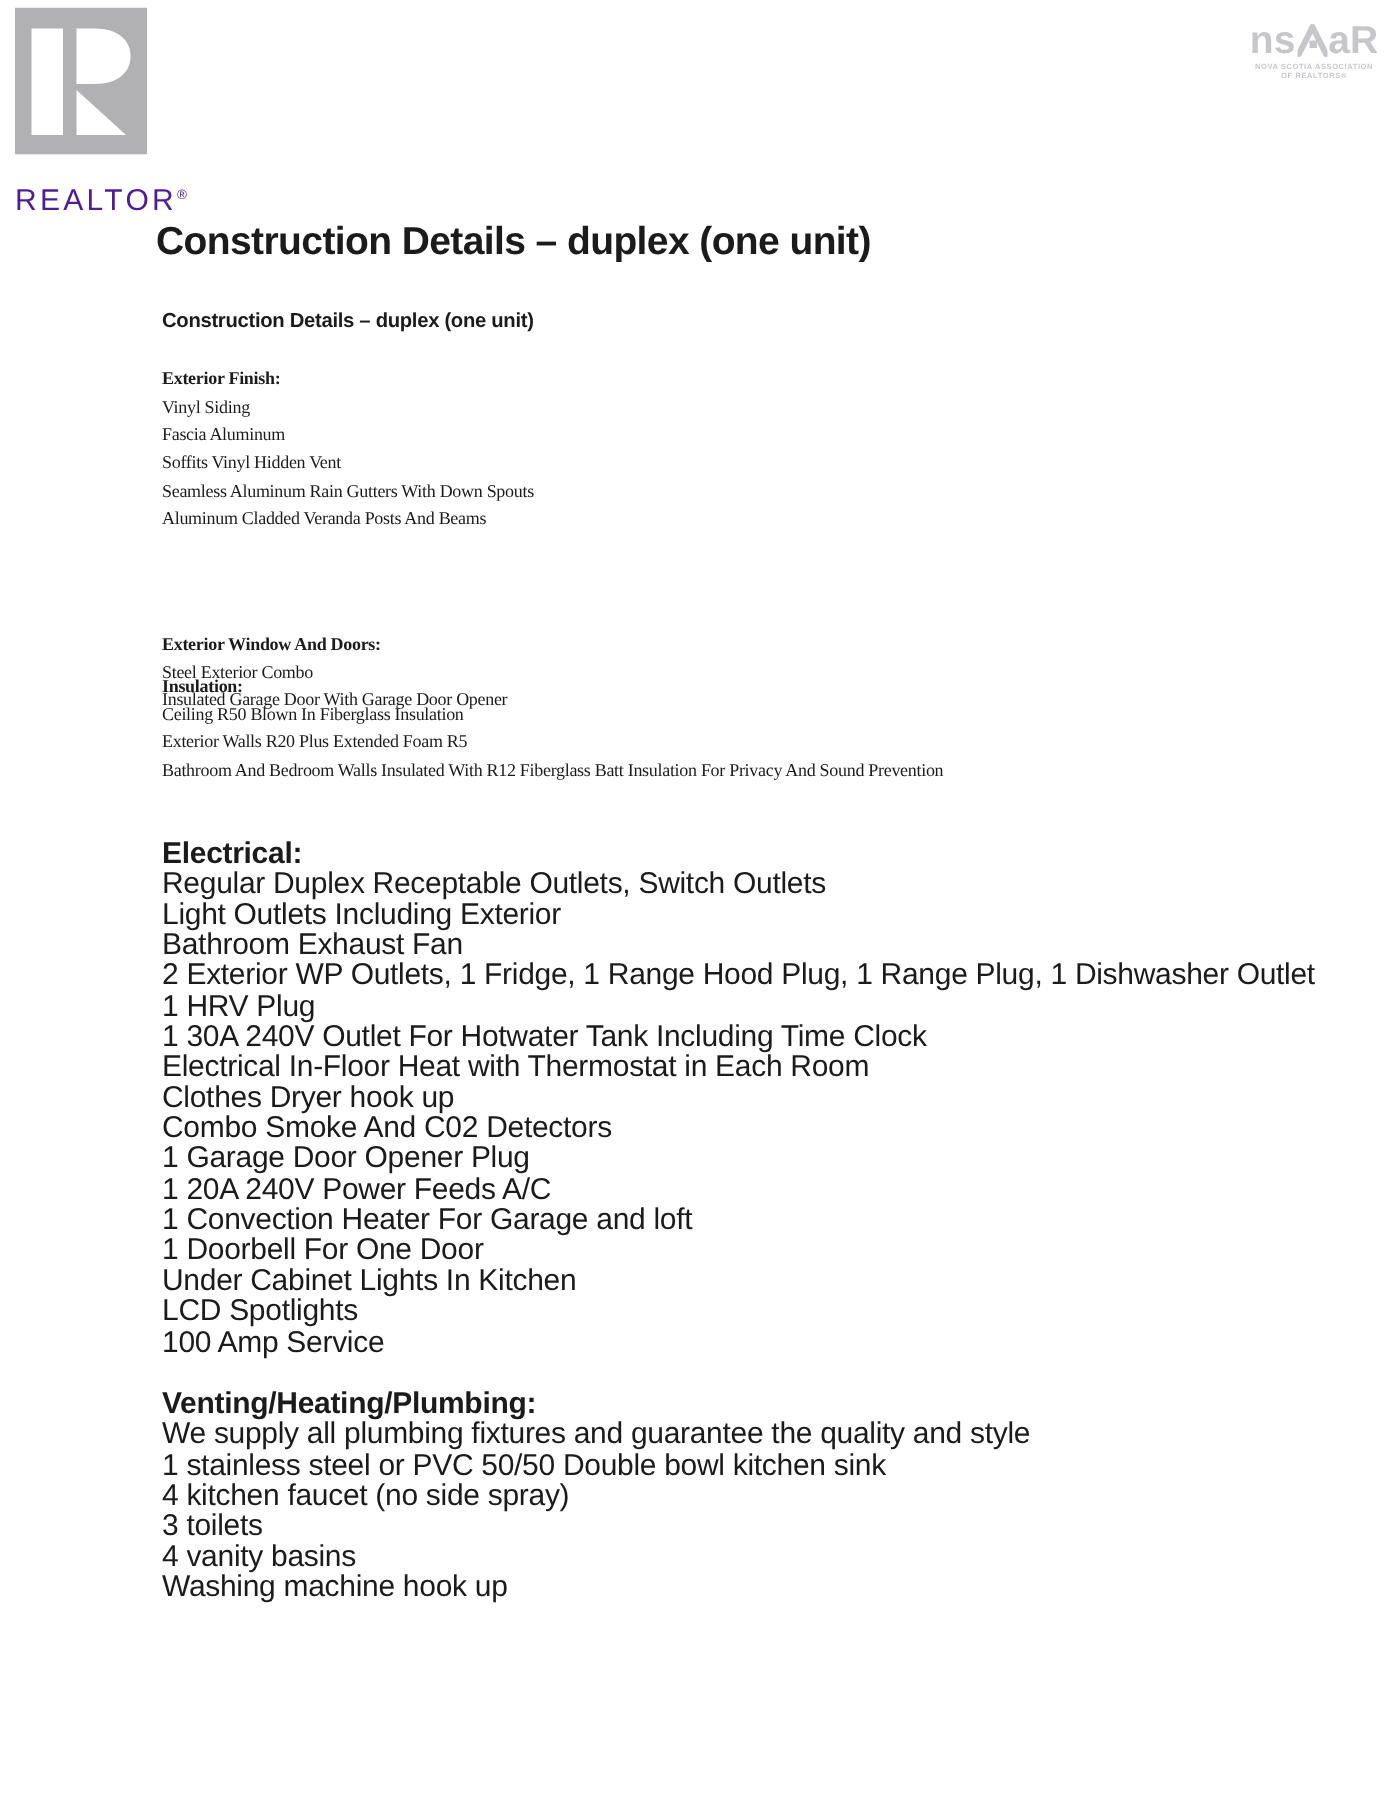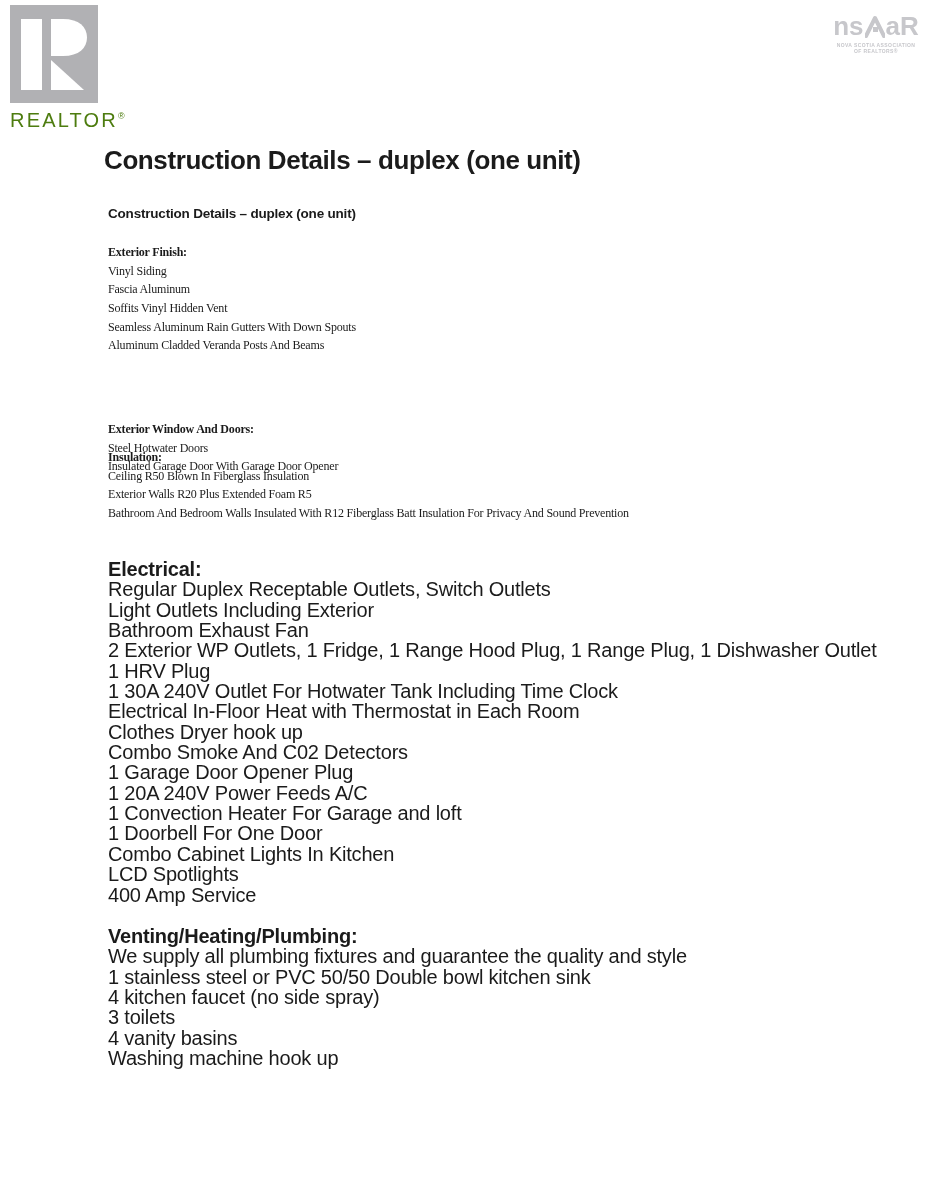--- a/index.html
+++ b/index.html
@@ -11,24 +11,24 @@
     background: #ffffff;
     overflow: hidden;
     font-family: "Liberation Sans", sans-serif;
     color: #1b1b1b;
     letter-spacing: -0.2px;
   }
 
   
   .realtor-logo { position: absolute; left: 10px; top: 5px; width: 100px; }
   .realtor-label {
-    margin-top: 2px;
+    margin-top: 15px;
     font-size: 20px;
     letter-spacing: 2.2px;
-    color: #4d7c0f;
+    color: #4c1d95;
     white-space: nowrap;
   }
   .realtor-label sup { font-size: 9px; letter-spacing: 0; }
 
   
   .nsar-logo { position: absolute; left: 829px; top: 12px; width: 94px; text-align: center; }
   .nsar-word {
     display: flex; align-items: flex-end; justify-content: center;
     font-size: 26px; line-height: 28px; font-weight: bold;
     color: #c7c7cb; letter-spacing: 0;
@@ -92,21 +92,21 @@
       <div class="section sec-small" style="top: 243px;">
         <div class="sec-heading">Exterior Finish:</div>
         <div class="sec-line">Vinyl Siding</div>
         <div class="sec-line">Fascia Aluminum</div>
         <div class="sec-line">Soffits Vinyl Hidden Vent</div>
         <div class="sec-line">Seamless Aluminum Rain Gutters With Down Spouts</div>
         <div class="sec-line">Aluminum Cladded Veranda Posts And Beams</div>
       </div>
       <div class="section sec-small" style="top: 373px; margin-top: 47px;">
         <div class="sec-heading">Exterior Window And Doors:</div>
-        <div class="sec-line">Steel Hotwater Doors</div>
+        <div class="sec-line">Steel Exterior Combo</div>
         <div class="sec-line">Insulated Garage Door With Garage Door Opener</div>
       </div>
       <div class="section sec-small" style="top: 448px;">
         <div class="sec-heading">Insulation:</div>
         <div class="sec-line">Ceiling R50 Blown In Fiberglass Insulation</div>
         <div class="sec-line">Exterior Walls R20 Plus Extended Foam R5</div>
         <div class="sec-line">Bathroom And Bedroom Walls Insulated With R12 Fiberglass Batt Insulation For Privacy And Sound Prevention</div>
       </div>
       <div class="section sec-large" style="top: 559px;">
         <div class="sec-heading">Electrical:</div>
@@ -116,23 +116,23 @@
         <div class="sec-line">2 Exterior WP Outlets, 1 Fridge, 1 Range Hood Plug, 1 Range Plug, 1 Dishwasher Outlet</div>
         <div class="sec-line">1 HRV Plug</div>
         <div class="sec-line">1 30A 240V Outlet For Hotwater Tank Including Time Clock</div>
         <div class="sec-line">Electrical In-Floor Heat with Thermostat in Each Room</div>
         <div class="sec-line">Clothes Dryer hook up</div>
         <div class="sec-line">Combo Smoke And C02 Detectors</div>
         <div class="sec-line">1 Garage Door Opener Plug</div>
         <div class="sec-line">1 20A 240V Power Feeds A/C</div>
         <div class="sec-line">1 Convection Heater For Garage and loft</div>
         <div class="sec-line">1 Doorbell For One Door</div>
-        <div class="sec-line">Combo Cabinet Lights In Kitchen</div>
+        <div class="sec-line">Under Cabinet Lights In Kitchen</div>
         <div class="sec-line">LCD Spotlights</div>
-        <div class="sec-line">400 Amp Service</div>
+        <div class="sec-line">100 Amp Service</div>
       </div>
       <div class="section sec-large" style="top: 926px;">
         <div class="sec-heading">Venting/Heating/Plumbing:</div>
         <div class="sec-line">We supply all plumbing fixtures and guarantee the quality and style</div>
         <div class="sec-line">1 stainless steel or PVC 50/50 Double bowl kitchen sink</div>
         <div class="sec-line">4 kitchen faucet (no side spray)</div>
         <div class="sec-line">3 toilets</div>
         <div class="sec-line">4 vanity basins</div>
         <div class="sec-line">Washing machine hook up</div>
       </div>

